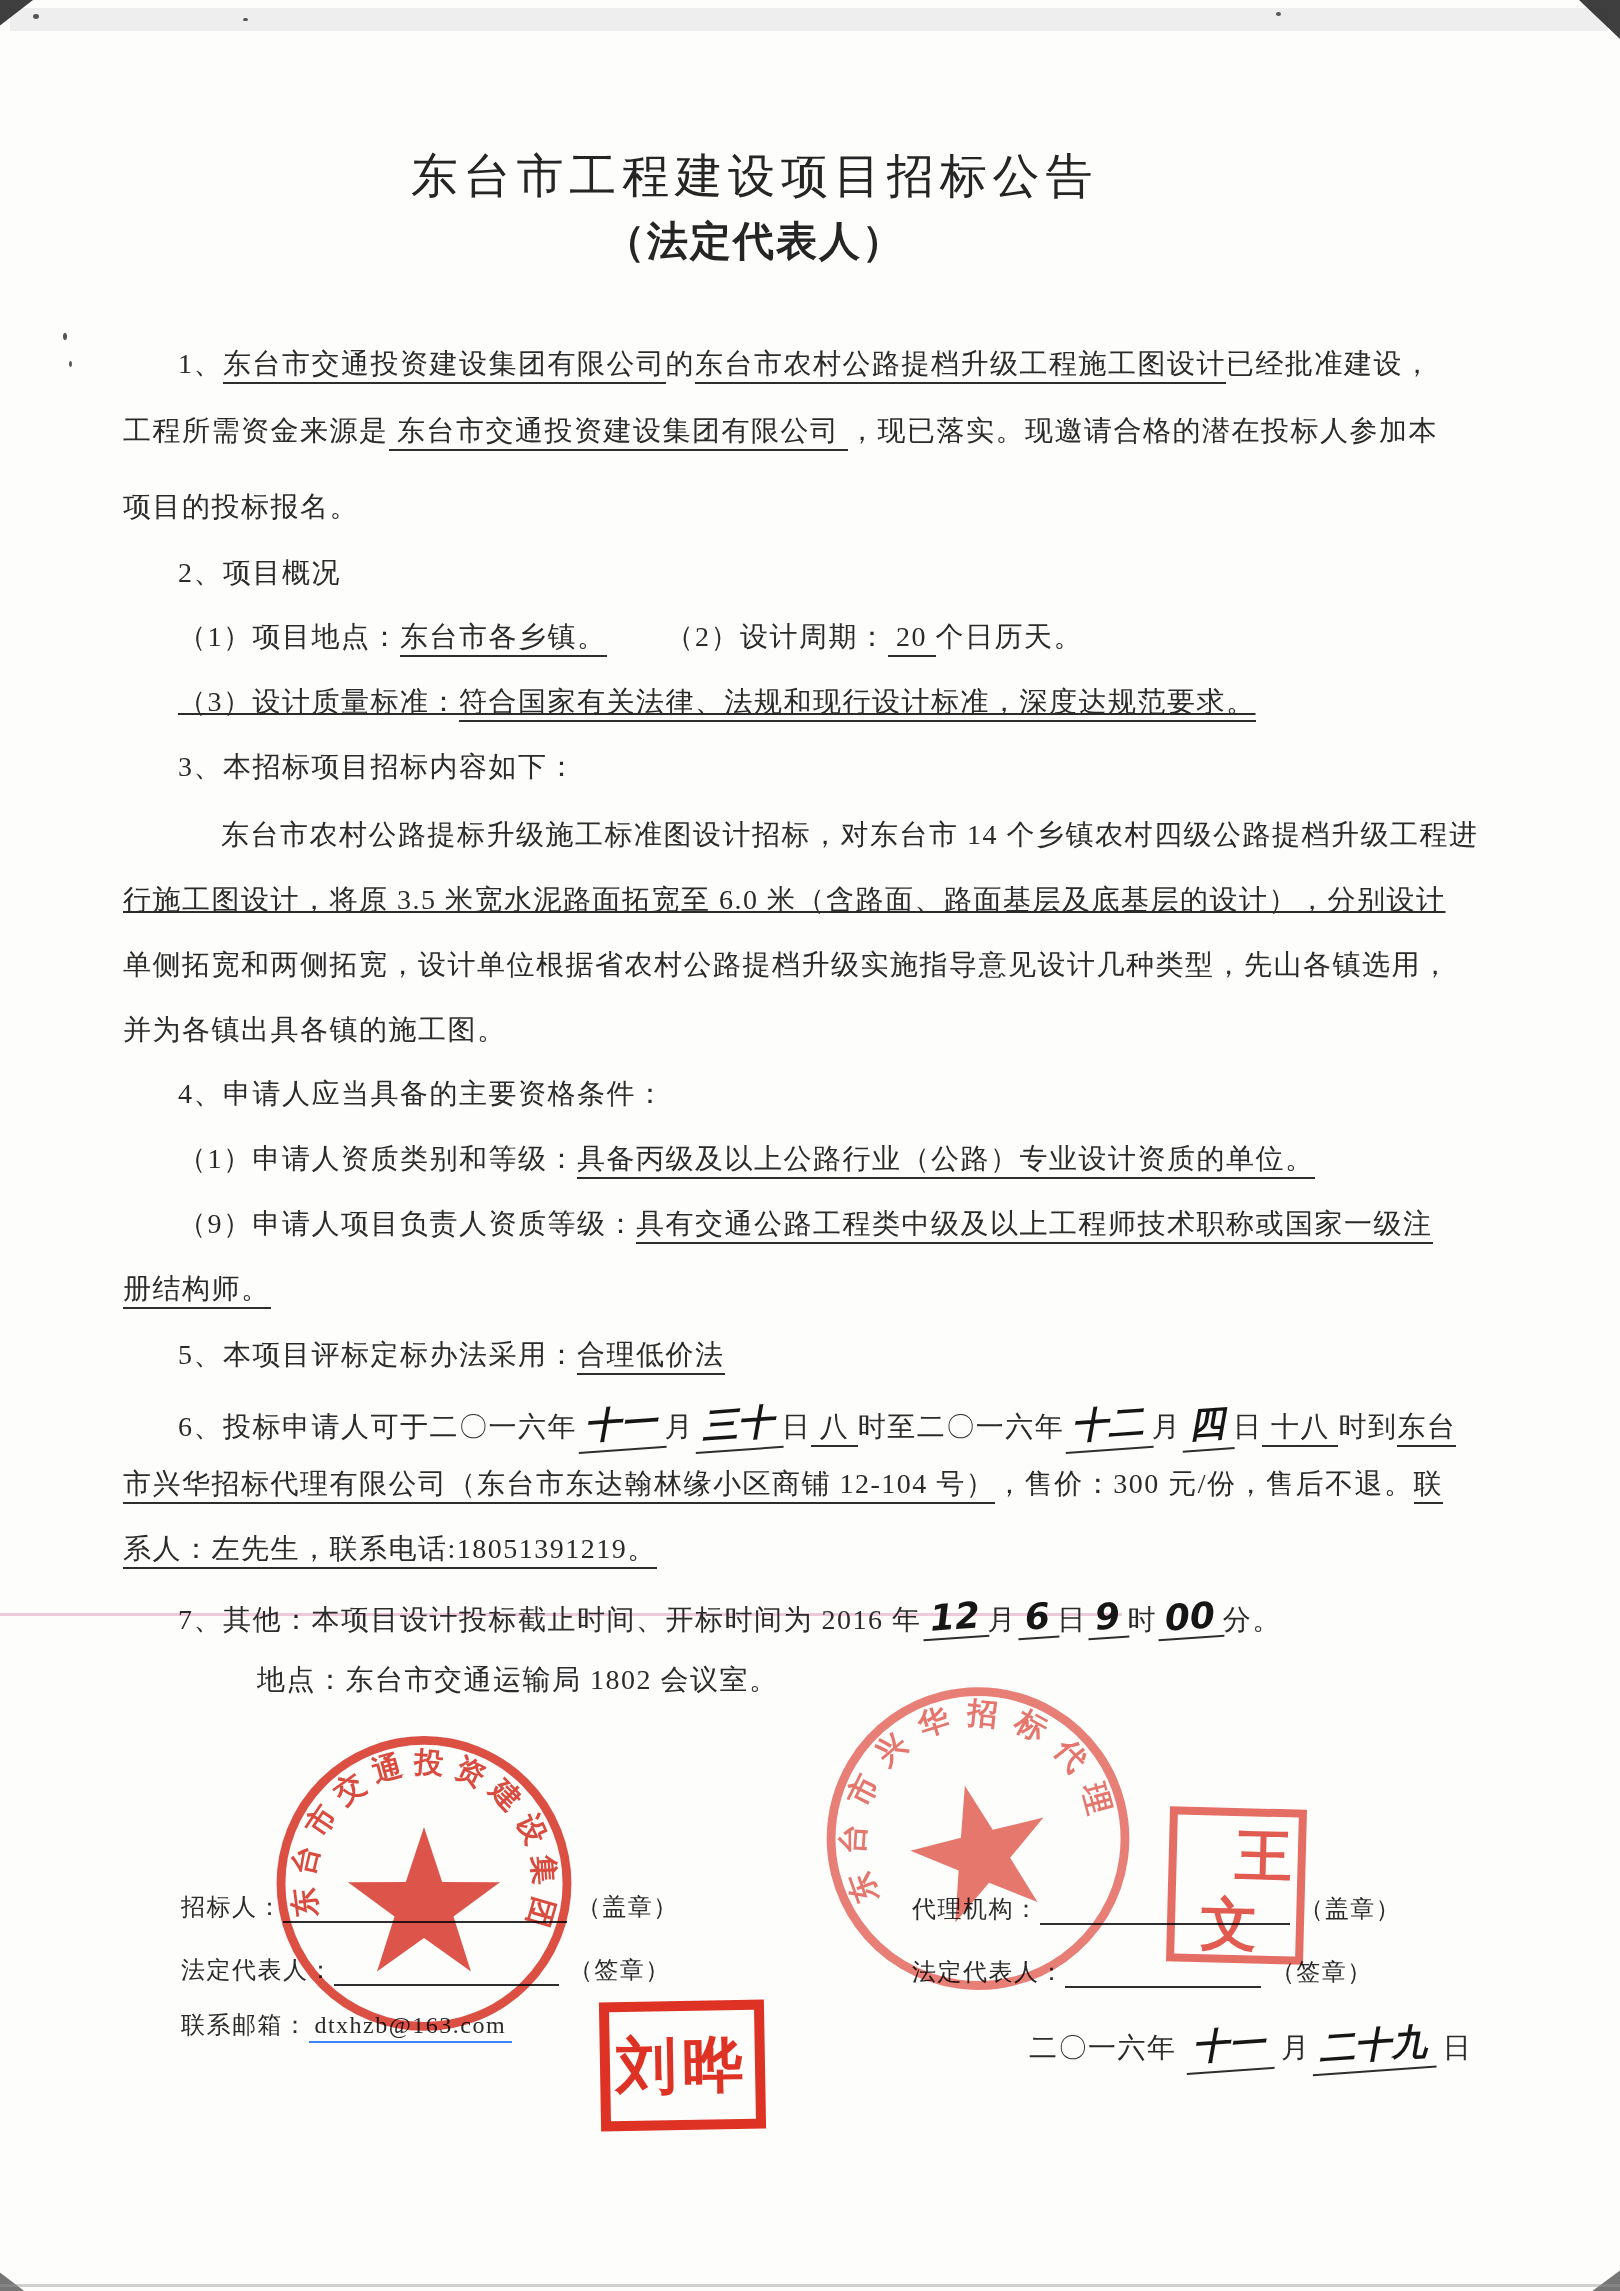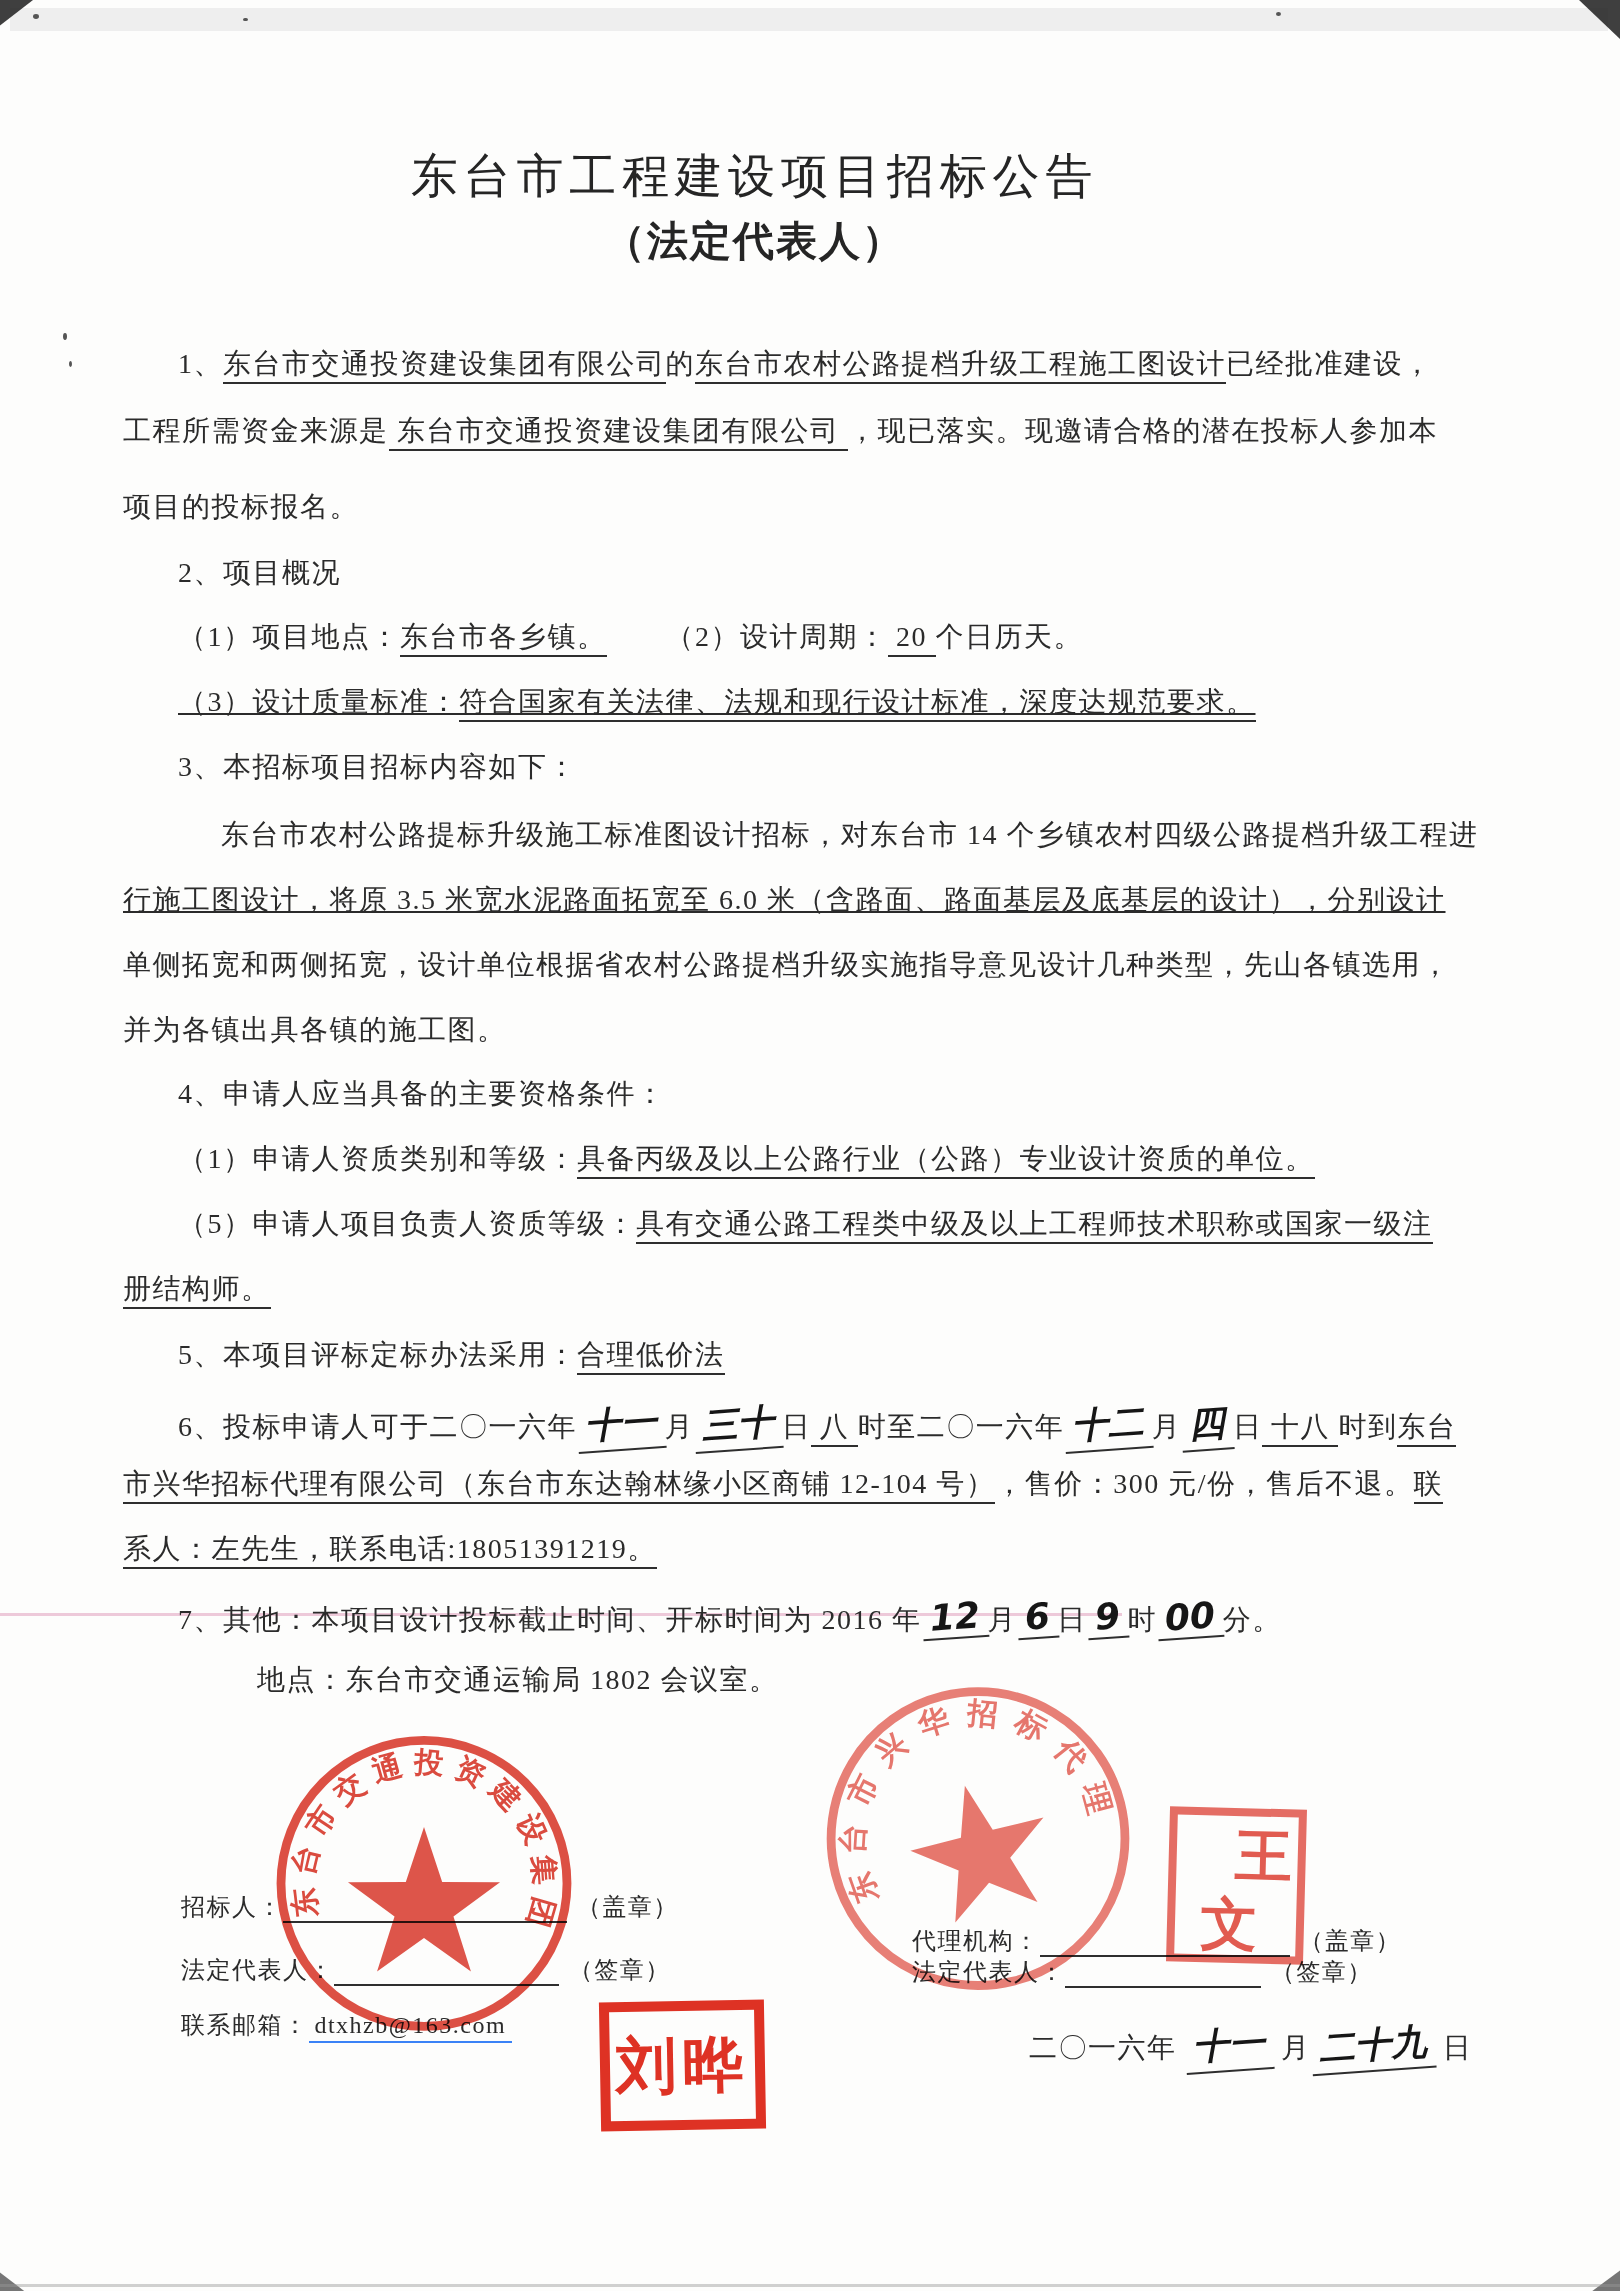--- a/index.html
+++ b/index.html
@@ -85,36 +85,36 @@
       <div class="doc-line" style="top: 554px; left: 178px;"><span class="seg">2、项目概况</span></div>
       <div class="doc-line" style="top: 618px; left: 178px;"><span class="seg">（1）项目地点：</span><span class="seg u">东台市各乡镇。</span><span class="seg">　　（2）设计周期：</span><span class="seg u"> 20 </span><span class="seg">个日历天。</span></div>
       <div class="doc-line" style="top: 683px; left: 178px; text-decoration: underline;"><span class="seg">（3）设计质量标准：</span><span class="seg u">符合国家有关法律、法规和现行设计标准，深度达规范要求。</span></div>
       <div class="doc-line" style="top: 748px; left: 178px;"><span class="seg">3、本招标项目招标内容如下：</span></div>
       <div class="doc-line" style="top: 816px; left: 221px;"><span class="seg">东台市农村公路提标升级施工标准图设计招标，对东台市 14 个乡镇农村四级公路提档升级工程进</span></div>
       <div class="doc-line" style="top: 881px; left: 123px; text-decoration: underline;"><span class="seg">行施工图设计，将原 3.5 米宽水泥路面拓宽至 6.0 米（含路面、路面基层及底基层的设计），分别设计</span></div>
       <div class="doc-line" style="top: 946px; left: 123px;"><span class="seg">单侧拓宽和两侧拓宽，设计单位根据省农村公路提档升级实施指导意见设计几种类型，先山各镇选用，</span></div>
       <div class="doc-line" style="top: 1011px; left: 123px;"><span class="seg">并为各镇出具各镇的施工图。</span></div>
       <div class="doc-line" style="top: 1075px; left: 178px;"><span class="seg">4、申请人应当具备的主要资格条件：</span></div>
       <div class="doc-line" style="top: 1140px; left: 178px;"><span class="seg">（1）申请人资质类别和等级：</span><span class="seg u">具备丙级及以上公路行业（公路）专业设计资质的单位。</span></div>
-      <div class="doc-line" style="top: 1205px; left: 178px;"><span class="seg">（5）申请人项目负责人资质等级：</span><span class="seg u">具有交通公路工程类中级及以上工程师技术职称或国家一级注</span></div>
+      <div class="doc-line" style="top: 1205px; left: 178px;"><span class="seg">（9）申请人项目负责人资质等级：</span><span class="seg u">具有交通公路工程类中级及以上工程师技术职称或国家一级注</span></div>
       <div class="doc-line" style="top: 1270px; left: 123px;"><span class="seg u">册结构师。</span></div>
       <div class="doc-line" style="top: 1336px; left: 178px;"><span class="seg">5、本项目评标定标办法采用：</span><span class="seg u">合理低价法</span></div>
       <div class="doc-line" style="top: 1400px; left: 178px;"><span class="seg">6、投标申请人可于二〇一六年</span><span class="seg u hw">十一</span><span class="seg">月</span><span class="seg u hw">三十</span><span class="seg">日</span><span class="seg u"> 八 </span><span class="seg">时至二〇一六年</span><span class="seg u hw">十二</span><span class="seg">月</span><span class="seg u hw">四</span><span class="seg">日</span><span class="seg u"> 十八 </span><span class="seg">时到</span><span class="seg u">东台</span></div>
       <div class="doc-line" style="top: 1465px; left: 123px;"><span class="seg u">市兴华招标代理有限公司（东台市东达翰林缘小区商铺 12-104 号）</span><span class="seg">，售价：300 元/份，售后不退。</span><span class="seg u">联</span></div>
       <div class="doc-line" style="top: 1530px; left: 123px;"><span class="seg u">系人：左先生，联系电话:18051391219。</span></div>
       <div class="doc-line" style="top: 1596px; left: 178px;"><span class="seg">7、其他：本项目设计投标截止时间、开标时间为 2016 年</span><span class="seg u hw">12</span><span class="seg">月</span><span class="seg u hw">6</span><span class="seg">日</span><span class="seg u hw">9</span><span class="seg">时</span><span class="seg u hw">00</span><span class="seg">分。</span></div>
       <div class="doc-line" style="top: 1661px; left: 257px;"><span class="seg">地点：东台市交通运输局 1802 会议室。</span></div>
       <div class="doc-line" style="top: 2021px; left: 1029px;"><span class="seg">二〇一六年 </span><span class="seg u hw">十一</span><span class="seg"> 月</span><span class="seg u hw">二十九</span><span class="seg"> 日</span></div>
     </div>
 
   <div id="sig-layer">
       <div class="sig-row" style="top: 1890px; left: 181px;"><span>招标人：</span><span class="sig-blank" style="width: 284px;"></span><span class="sig-suffix">（盖章）</span></div>
       <div class="sig-row" style="top: 1953px; left: 181px;"><span>法定代表人：</span><span class="sig-blank" style="width: 225px;"></span><span class="sig-suffix">（签章）</span></div>
       <div class="sig-row" style="top: 2009px; left: 181px;"><span>联系邮箱：</span><span class="sig-email">dtxhzb@163.com</span></div>
-      <div class="sig-row" style="top: 1892px; left: 912px; margin-top: 32px;"><span>代理机构：</span><span class="sig-blank" style="width: 250px;"></span><span class="sig-suffix">（盖章）</span></div>
+      <div class="sig-row" style="top: 1892px; left: 912px;"><span>代理机构：</span><span class="sig-blank" style="width: 250px;"></span><span class="sig-suffix">（盖章）</span></div>
       <div class="sig-row" style="top: 1955px; left: 912px;"><span>法定代表人：</span><span class="sig-blank" style="width: 196px;"></span><span class="sig-suffix">（签章）</span></div>
     </div>
 
   <div class="stamp" style="left:267px;top:1715px;width:314px;height:333px;">
     <svg width="314" height="333" viewBox="0 0 320 340">
       <circle cx="160" cy="172" r="146" fill="none" stroke="#d9382b" stroke-width="9" opacity="0.88"></circle>
       <path id="leftRing" d="M 53.8 210.6 A 113 113 0 1 1 266.2 210.6" fill="none"></path>
       <text font-size="30" letter-spacing="10" fill="#d9382b" opacity="0.9">
         <textPath href="#leftRing" startOffset="6">东台市交通投资建设集团有限公司</textPath>
       </text>

